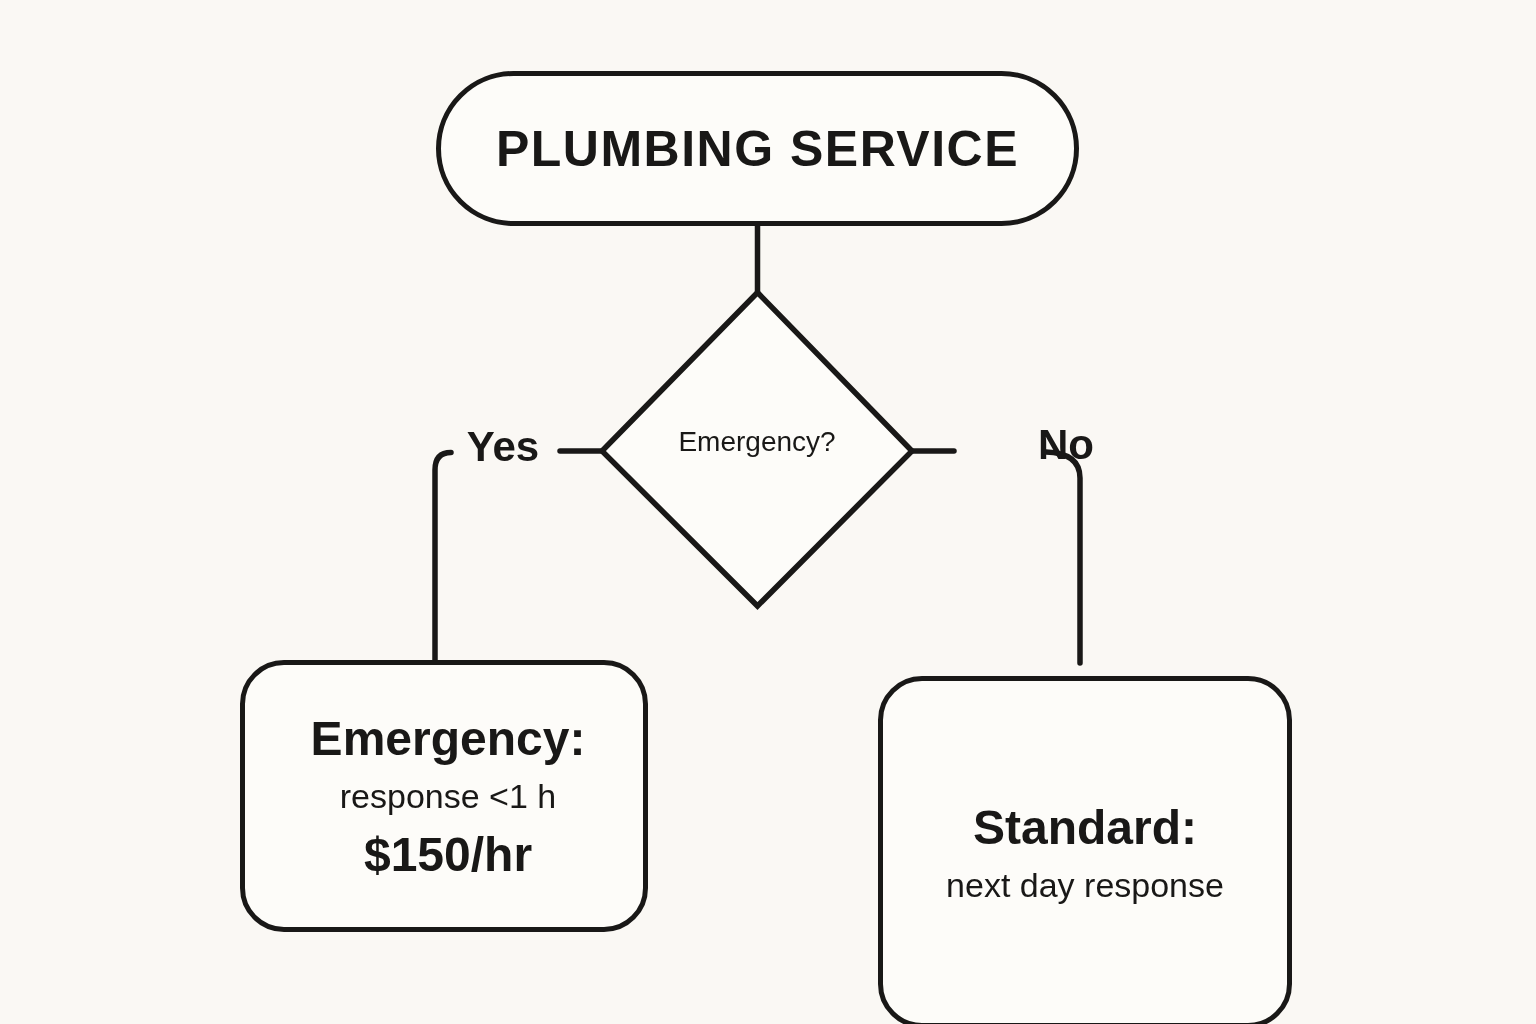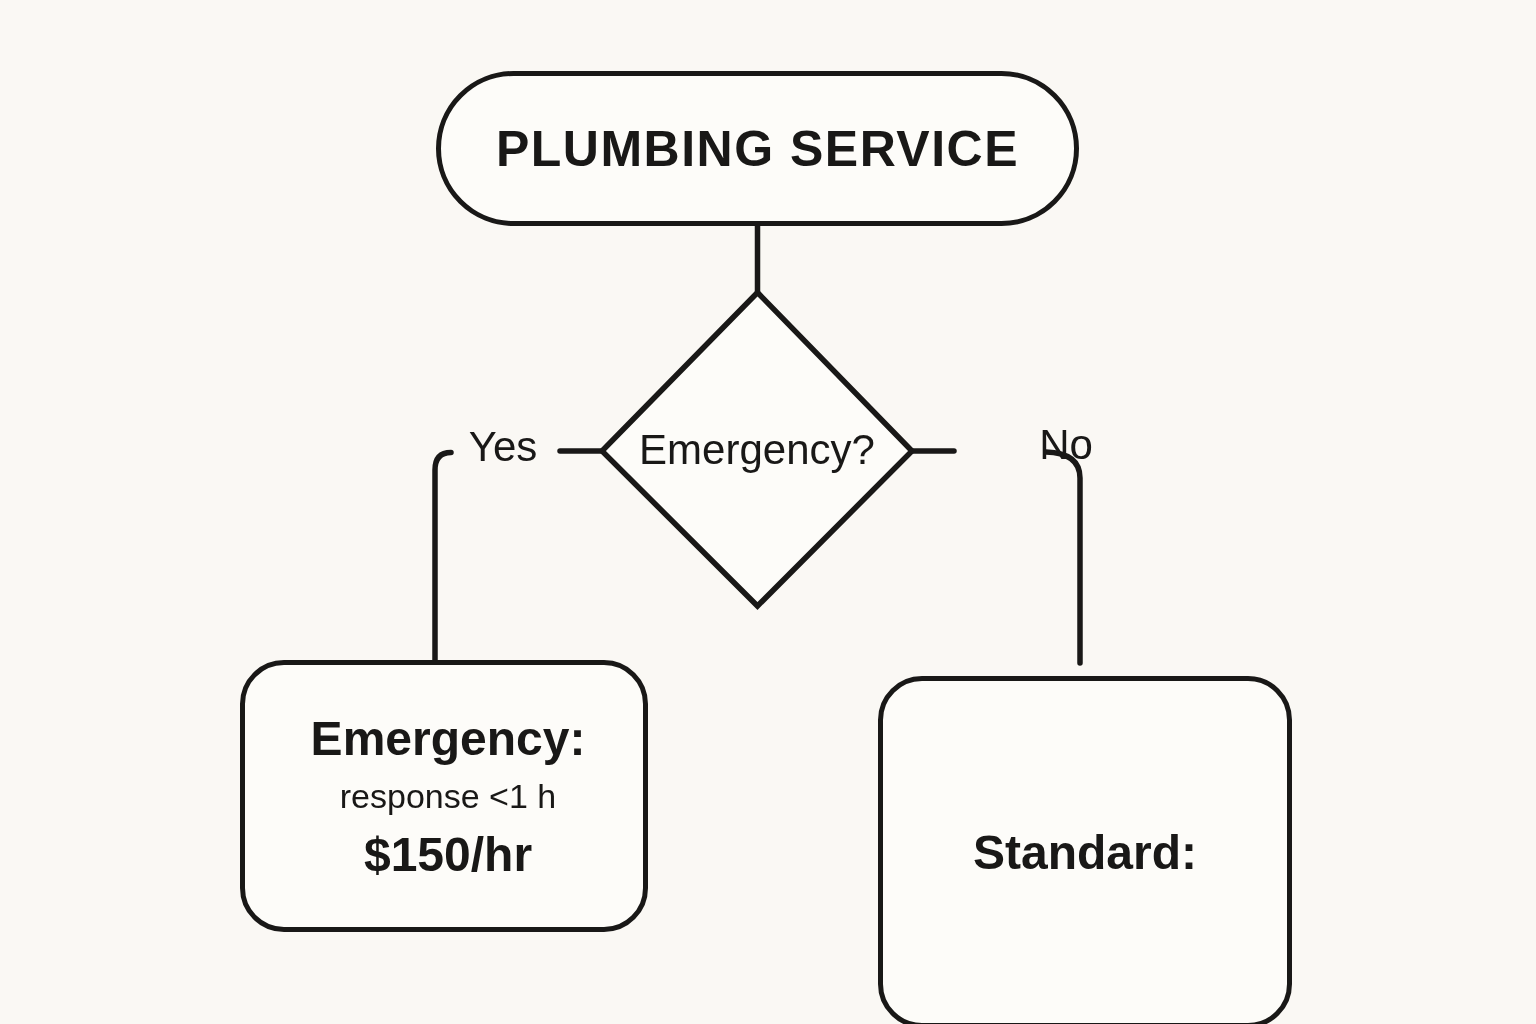--- a/index.html
+++ b/index.html
@@ -61,31 +61,31 @@
     font-weight: 700;
     letter-spacing: 1.5px;
     white-space: nowrap;
   }
   .decision-label {
     position: absolute;
     z-index: 2;
     left: 607px; top: 426px;
     width: 300px;
     text-align: center;
-    font-size: 42px;
+    font-size: 28px;
     font-weight: 400;
     white-space: nowrap;
   }
   .branch-label {
     position: absolute;
     z-index: 2;
     width: 110px;
     text-align: center;
     font-size: 42px;
-    font-weight: 400;
+    font-weight: 700;
     white-space: nowrap;
   }
   .branch-yes { left: 448px; top: 423px; }
   .branch-no  { left: 1011px; top: 421px; }
   .outcome {
     border-radius: 44px;
     row-gap: 11px;
     padding: 10px 16px;
   }
   .outcome-left  { left: 240px; top: 660px; width: 408px; height: 272px; padding-left: 24px; }
@@ -119,15 +119,16 @@
   <div class="branch-label branch-no">No</div>
 
   <div class="node outcome outcome-left">
     <div class="outcome-title">Emergency:</div>
     <div class="outcome-detail">response &lt;1 h</div>
     <div class="outcome-rate">$150/hr</div>
   </div>
 
   <div class="node outcome outcome-right">
     <div class="outcome-title">Standard:</div>
+    <div class="outcome-detail">next day response</div>
   </div>
 
 </div>
 
 </body></html>

